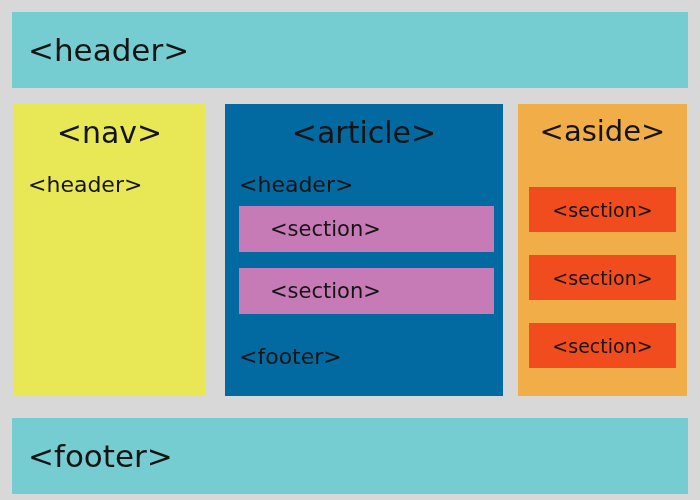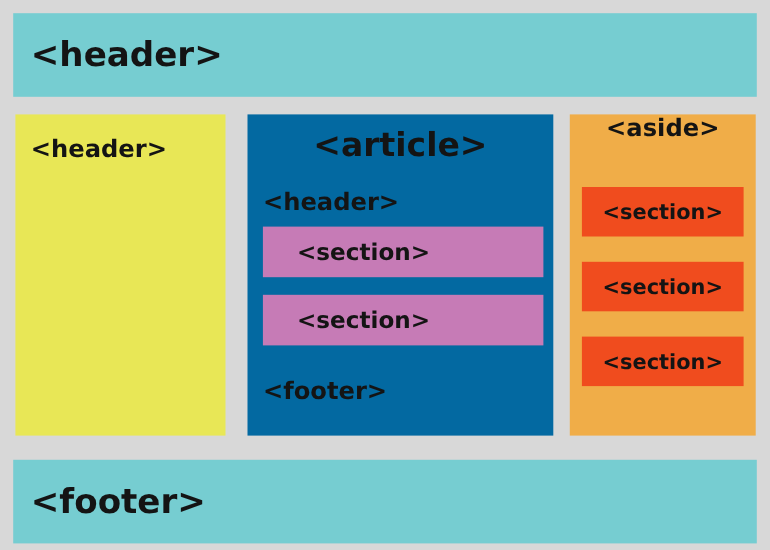--- a/index.html
+++ b/index.html
@@ -12,21 +12,20 @@
     background: #d8d8d8;
     font-family: "DejaVu Sans", sans-serif;
     color: #141414;
     overflow: hidden;
   }
   .page {
     position: relative;
     width: 700px;
     height: 468px;
     box-sizing: border-box;
-    font-weight: bold;
   }
 
   
   .banner {
     position: absolute;
     left: 12px;
     width: 676px;
     height: 76px;
     background: #76cdd1;
     box-sizing: border-box;
@@ -70,22 +69,22 @@
 
   .col-title {
     font-size: 30px;
     line-height: 1;
     text-align: center;
     padding-top: 14px;
     padding-bottom: 4px;
     white-space: nowrap;
   }
   .col-aside .col-title {
-    font-size: 22px;
-    padding-top: 3px;
+    font-size: 29px;
+    padding-top: 13px;
   }
 
   .sub-label {
     font-size: 22px;
     line-height: 1;
     padding-left: 14px;
     white-space: nowrap;
   }
   .sub-label.header-label { padding-top: 22px; padding-bottom: 10px; }
   .sub-label.footer-label { padding-top: 16px; }
@@ -120,20 +119,21 @@
 </head>
 <body>
 
 <div class="page">
 
   <div class="banner top">
     <span class="banner-label">&lt;header&gt;</span>
   </div>
 
   <div class="col col-nav">
+    <div class="col-title">&lt;nav&gt;</div>
     <div class="sub-label header-label">&lt;header&gt;</div>
   </div>
 
   <div class="col col-article">
     <div class="col-title">&lt;article&gt;</div>
     <div class="sub-label header-label">&lt;header&gt;</div>
     <div class="section-box section-purple">&lt;section&gt;</div>
     <div class="section-box section-purple">&lt;section&gt;</div>
     <div class="sub-label footer-label">&lt;footer&gt;</div>
   </div>

